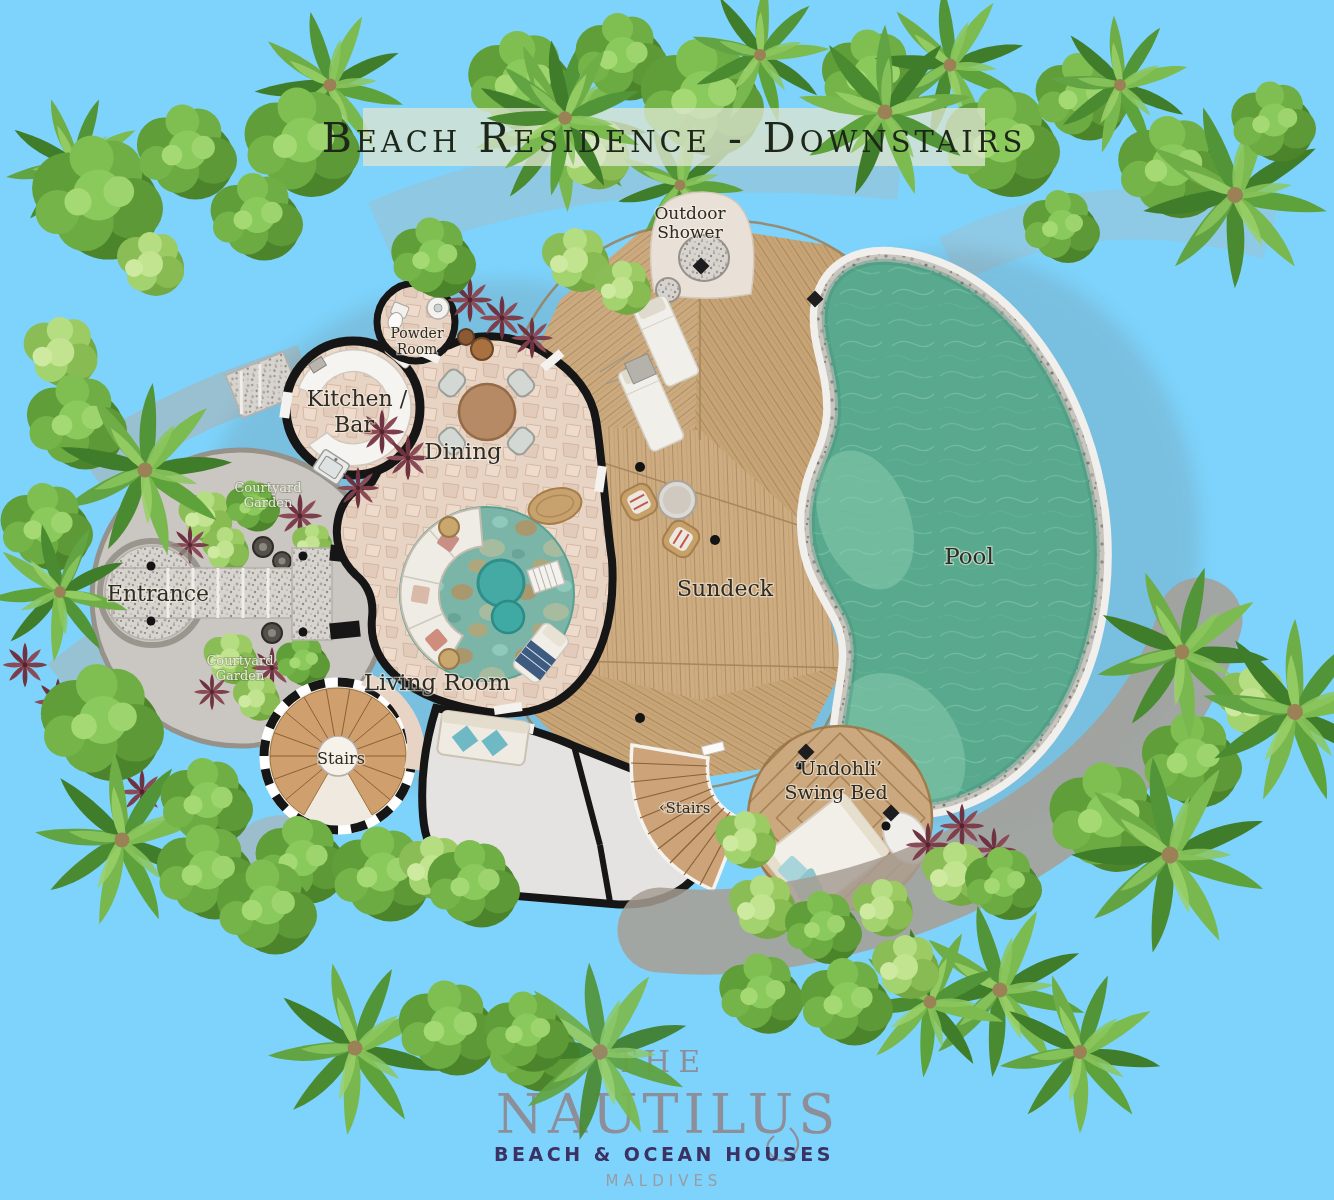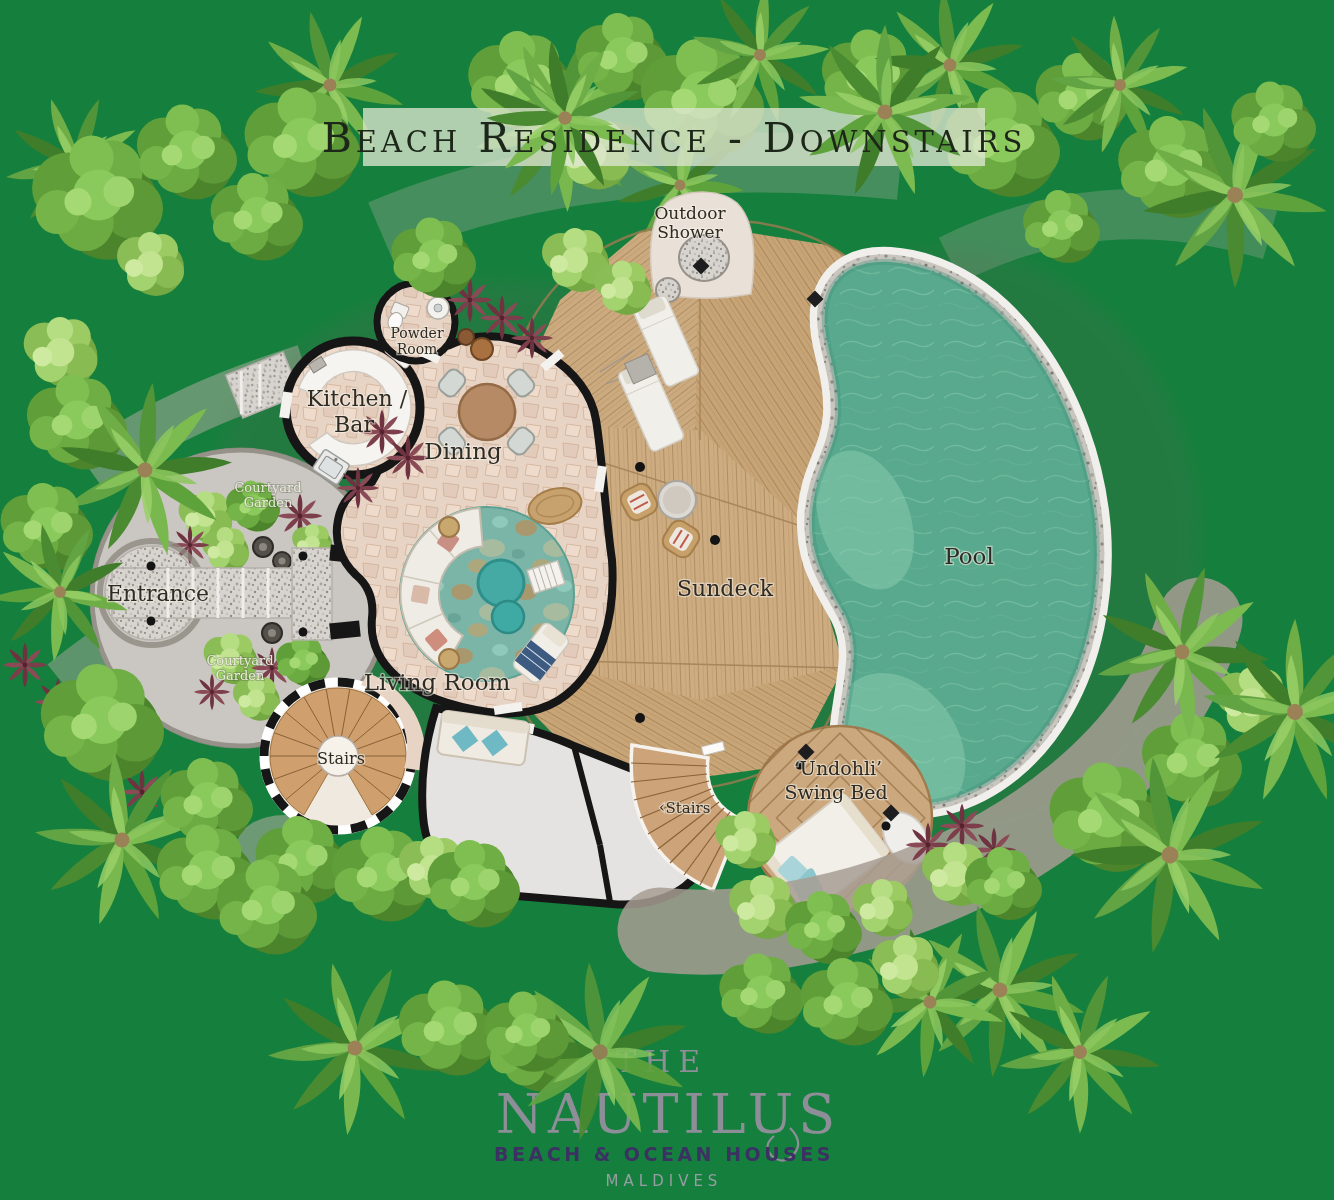--- a/index.html
+++ b/index.html
@@ -1,16 +1,16 @@
 <!DOCTYPE html>
 <html><head>
 <meta charset="utf-8">
 <style>
   html,body{margin:0;padding:0;background:#ffffff;}
-  .stage{position:relative;width:1334px;height:1200px;background:#15803d;overflow:hidden;
+  .stage{position:relative;width:1334px;height:1200px;background:#7dd3fc;overflow:hidden;
          font-family:"DejaVu Serif","Liberation Serif",serif;}
   svg{position:absolute;left:0;top:0;}
   text{user-select:none;}
   .lbl{font-family:"DejaVu Serif","Liberation Serif",serif;fill:#2e2a24;
        paint-order:stroke;stroke:#f6f2e8;stroke-width:2.6px;stroke-opacity:.55;}
   .lblpale{font-family:"DejaVu Serif","Liberation Serif",serif;fill:#e6e9d8;
        paint-order:stroke;stroke:#4a5040;stroke-width:2px;stroke-opacity:.28;}
   .title{font-family:"DejaVu Serif","Liberation Serif",serif;font-variant:small-caps;
        letter-spacing:4px;}
   .logoSerif{font-family:"DejaVu Serif","Liberation Serif",serif;}

